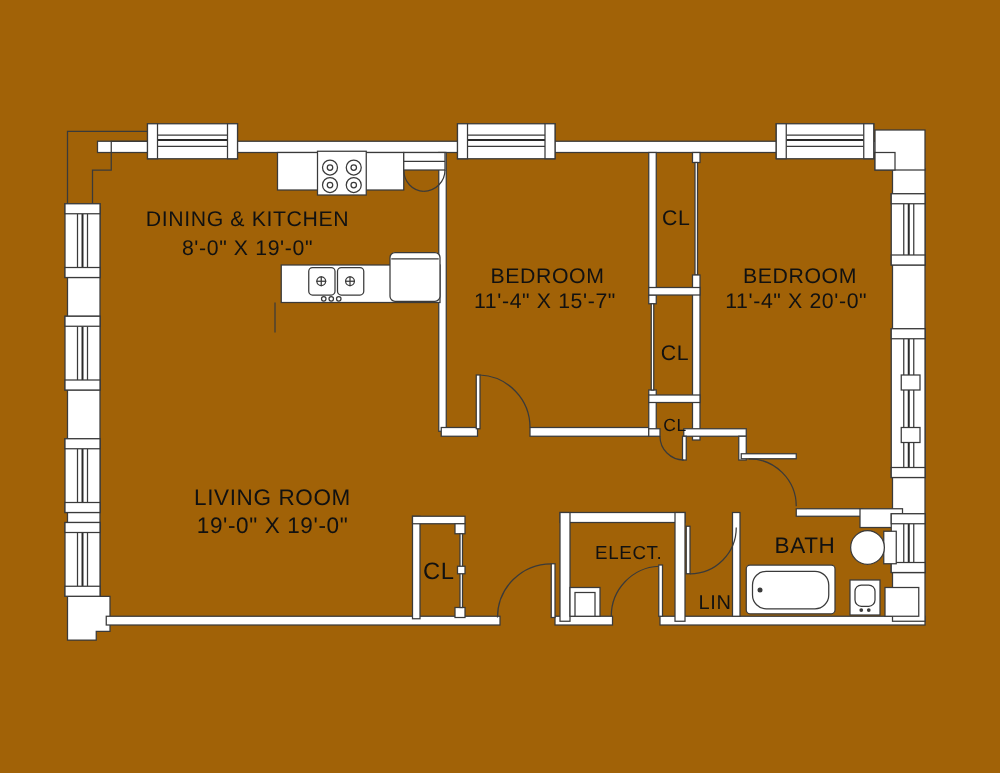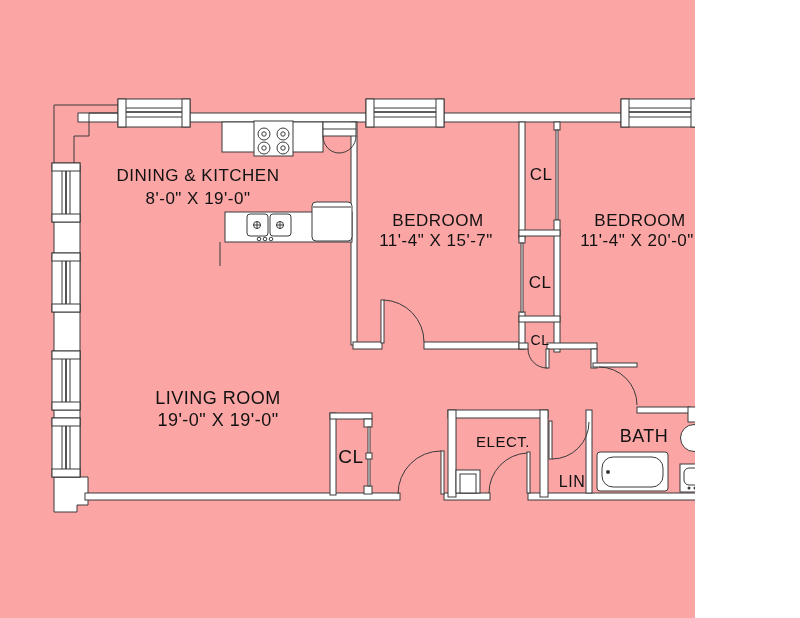--- a/index.html
+++ b/index.html
@@ -1,16 +1,16 @@
 <!DOCTYPE html>
 <html><head>
 <meta charset="utf-8">
 <style>
   html,body{margin:0;padding:0;background:#ffffff;}
-  .plan-wrap{position:relative;width:695px;height:618px;background:#fca5a5;overflow:hidden;
+  .plan-wrap{position:relative;width:800px;height:618px;background:#a16207;overflow:hidden;
              font-family:"Liberation Sans", sans-serif;}
   svg text{font-family:"Liberation Sans", sans-serif;fill:#111;letter-spacing:.5px;}
   .wall{fill:#ffffff;stroke:#3a3a3a;stroke-width:1;}
   .ln{stroke:#3a3a3a;stroke-width:1;fill:none;}
   .thick{stroke:#2a2a2a;stroke-width:1.6;}
   .fix{fill:#ffffff;stroke:#3a3a3a;stroke-width:1;}
   .arc{fill:none;stroke:#3a3a3a;stroke-width:1;}
   .room-name{font-size:17px;}
   .room-dims{font-size:17px;}
 </style>

